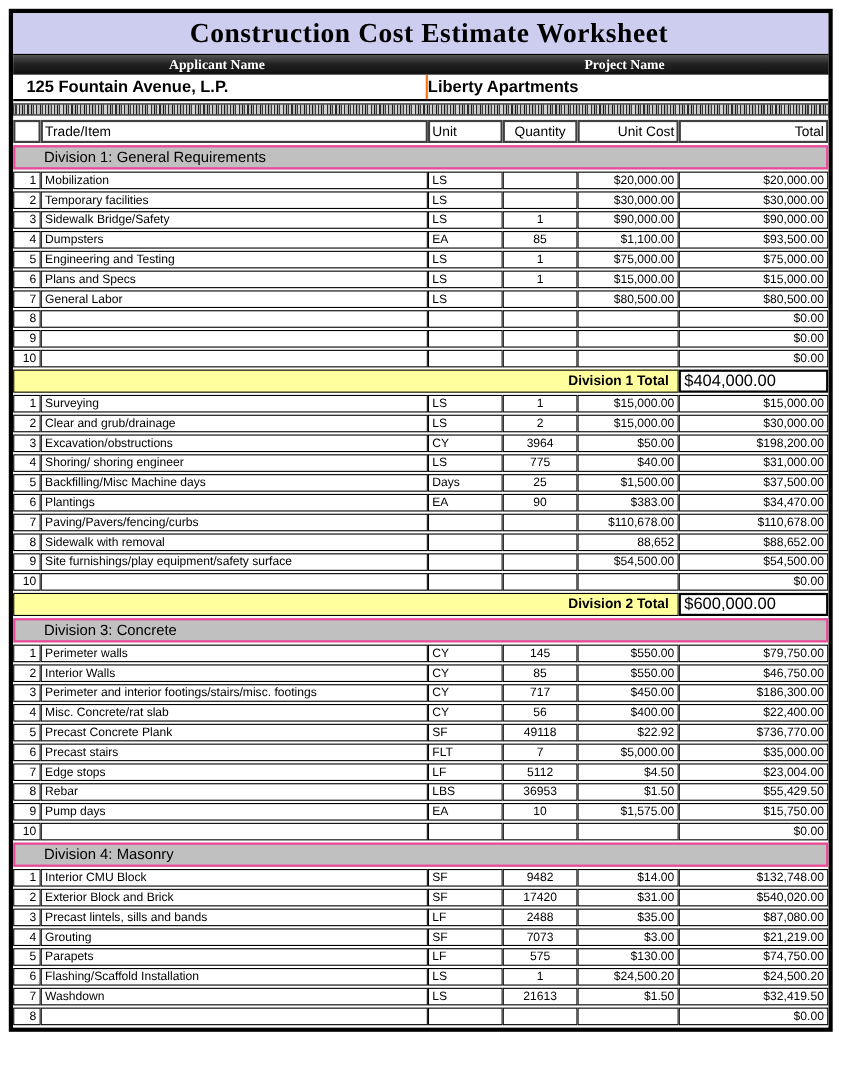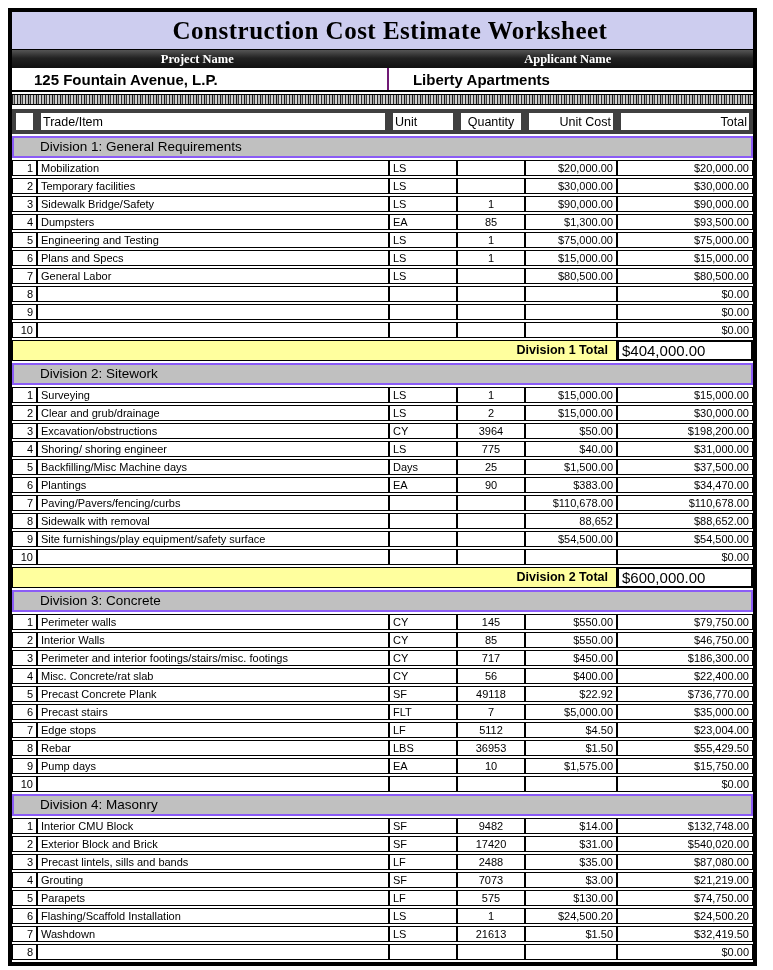--- a/index.html
+++ b/index.html
@@ -59,22 +59,22 @@
     background: #fff;
   }
   .name-row .cell {
     display: flex;
     align-items: center;
     font-weight: bold;
     font-size: 15px;
     color: #000;
     box-sizing: border-box;
   }
-  .name-row .applicant { width: 50.6%; padding-left: 22px; }
-  .name-row .project   { width: 49.4%; border-left: 2px solid #701a75; padding-left: 24px; }
+  .name-row .applicant { width: 50.6%; padding-left: 12px; }
+  .name-row .project   { width: 49.4%; border-left: 2px solid #f97316; }
   
   .hatch {
     height: 9px;
     margin: 2px 0;
     border-top: 1px solid #000;
     border-bottom: 1px solid #000;
     background: repeating-linear-gradient(90deg,
       #1a1a1a 0px, #1a1a1a 1px,
       #a8a8a8 1px, #a8a8a8 2px,
       #3c3c3c 2px, #3c3c3c 3px,
@@ -84,21 +84,21 @@
   }
   
   table.grid {
     width: 100%;
     table-layout: fixed;
     border-collapse: separate;
     border-spacing: 0 2px;
     background: #fff;
   }
   table.grid th {
-    border: 4px solid #404040;
+    border: 2px solid #404040;
     background: #fff;
     font-weight: normal;
     font-size: 12.5px;
     height: 17px;
     padding: 0 2px;
     overflow: hidden;
     white-space: nowrap;
   }
   table.grid td {
     border: 1px solid #000;
@@ -111,21 +111,21 @@
     white-space: nowrap;
   }
   .c-num   { text-align: right; padding-right: 2px; }
   .c-item  { text-align: left; }
   .c-unit  { text-align: left; }
   .c-qty   { text-align: center; }
   .c-cost  { text-align: right; }
   .c-total { text-align: right; }
   tr.band-row td {
     background: var(--divisionBg, #c0c0c0);
-    border: 2px solid #8b5cf6;
+    border: 2px solid #ec4899;
     font-size: 13.5px;
     height: 16px;
     line-height: 16px;
     padding-left: 26px;
     text-align: left;
   }
   tr.total-row td.total-label {
     background: var(--totalBg, #ffff9e);
     font-weight: bold;
     font-size: 12.5px;
@@ -145,22 +145,22 @@
 </head>
 <body>
 
 <div class="sheet">
 
   <div class="title-bar">
     <span>Construction Cost Estimate Worksheet</span>
   </div>
 
   <div class="label-bar">
+    <div class="half">Applicant Name</div>
     <div class="half">Project Name</div>
-    <div class="half">Applicant Name</div>
   </div>
 
   <div class="name-row">
     <div class="cell applicant">125 Fountain Avenue, L.P.</div>
     <div class="cell project">Liberty Apartments</div>
   </div>
 
   <div class="hatch"></div>
 
   <table class="grid">
@@ -212,21 +212,21 @@
     <td class="c-qty">1</td>
     <td class="c-cost">$90,000.00</td>
     <td class="c-total">$90,000.00</td>
   </tr>
 
   <tr class="data-row">
     <td class="c-num">4</td>
     <td class="c-item">Dumpsters</td>
     <td class="c-unit">EA</td>
     <td class="c-qty">85</td>
-    <td class="c-cost">$1,300.00</td>
+    <td class="c-cost">$1,100.00</td>
     <td class="c-total">$93,500.00</td>
   </tr>
 
   <tr class="data-row">
     <td class="c-num">5</td>
     <td class="c-item">Engineering and Testing</td>
     <td class="c-unit">LS</td>
     <td class="c-qty">1</td>
     <td class="c-cost">$75,000.00</td>
     <td class="c-total">$75,000.00</td>
@@ -275,23 +275,20 @@
     <td class="c-qty"></td>
     <td class="c-cost"></td>
     <td class="c-total">$0.00</td>
   </tr>
 
   <tr class="total-row">
     <td colspan="5" class="total-label">Division 1 Total</td>
     <td class="total-value c-total">$404,000.00</td>
   </tr>
 
-  <tr class="band-row">
-    <td colspan="6">Division 2: Sitework</td>
-  </tr>
 
   <tr class="data-row">
     <td class="c-num">1</td>
     <td class="c-item">Surveying</td>
     <td class="c-unit">LS</td>
     <td class="c-qty">1</td>
     <td class="c-cost">$15,000.00</td>
     <td class="c-total">$15,000.00</td>
   </tr>
 

